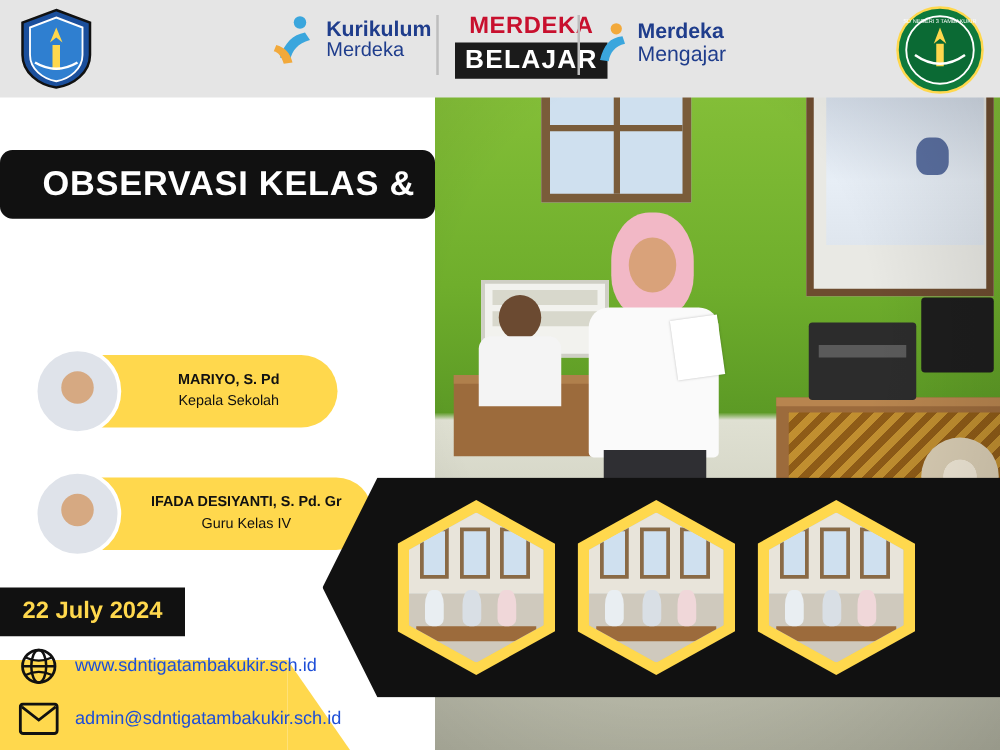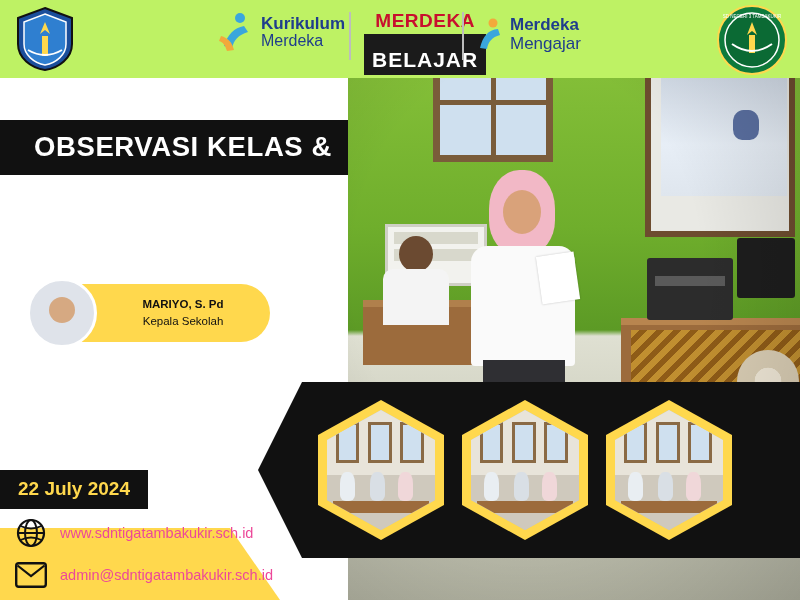--- a/index.html
+++ b/index.html
@@ -20,21 +20,21 @@
     background: #ffffff;
     overflow: hidden;
   }
 
   
   .top-bar {
     position: absolute;
     top: 0; left: 0;
     width: 800px;
     height: 78px;
-    background: #bef264;
+    background: #e5e5e5;
     z-index: 40;
   }
   .logo-left {
     position: absolute;
     left: 14px; top: 6px;
     width: 62px; height: 66px;
   }
   .logo-right {
     position: absolute;
     right: 12px; top: 4px;
@@ -70,21 +70,21 @@
     font-weight: bold;
     font-size: 19px;
     letter-spacing: .5px;
   }
   .mb-belajar {
     background: #1b1b1b;
     color: #ffffff;
     font-weight: bold;
     font-size: 21px;
     letter-spacing: 1px;
-    padding: 14px 8px 3px 8px;
+    padding: 2px 8px 3px 8px;
     display: inline-block;
     margin-top: 2px;
   }
   .divider-v2 {
     position: absolute;
     left: 462px; top: 12px;
     width: 2px; height: 48px;
     background: #bdbdbd;
   }
   .mm-block {
@@ -224,20 +224,21 @@
   .title-1, .title-2 {
     position: absolute;
     background: #111111;
     color: #ffffff;
     font-weight: bold;
     font-size: 27.5px;
     letter-spacing: .6px;
     padding: 11px 16px 12px 34px;
     white-space: nowrap;
     z-index: 20;
+    border-radius: 10px;
   }
   .title-1 { left: 0; top: 120px; }
   .title-2 { left: 0; top: 192px; }
 
   
   .pill {
     position: absolute;
     height: 58px;
     background: #ffd84d;
     border-radius: 29px;
@@ -293,21 +294,21 @@
     z-index: 25;
   }
   .contact-web { top: 516px; }
   .contact-mail { top: 558px; }
   .contact .ico {
     width: 34px; height: 34px;
     display: flex; align-items: center; justify-content: center;
   }
   .contact .txt {
     font-size: 14.5px;
-    color: #ec4899;
+    color: #1d4ed8;
   }
 
   
   .hex-band {
     position: absolute;
     left: 258px; top: 382px;
     width: 542px; height: 176px;
     background: #111111;
     clip-path: polygon(44px 0, 542px 0, 542px 176px, 44px 176px, 0 88px);
     z-index: 30;
@@ -445,20 +446,27 @@
   <div class="title-1">OBSERVASI KELAS &amp;</div>
 
   <div class="pill pill-1">
     <div class="avatar av-male"></div>
     <div class="texts">
       <div class="nm">MARIYO, S. Pd</div>
       <div class="role">Kepala Sekolah</div>
     </div>
   </div>
 
+  <div class="pill pill-2">
+    <div class="avatar av-female"></div>
+    <div class="texts">
+      <div class="nm">IFADA DESIYANTI, S. Pd. Gr</div>
+      <div class="role">Guru Kelas IV</div>
+    </div>
+  </div>
 
   <div class="date-bar">22 July 2024</div>
 
   <div class="contact contact-web">
     <span class="ico">
       <svg width="30" height="30" viewBox="0 0 30 30">
         <circle cx="15" cy="15" r="13" fill="none" stroke="#111" stroke-width="2.2"></circle>
         <ellipse cx="15" cy="15" rx="6" ry="13" fill="none" stroke="#111" stroke-width="2"></ellipse>
         <line x1="2" y1="15" x2="28" y2="15" stroke="#111" stroke-width="2"></line>
         <path d="M4.5 8 Q15 13 25.5 8" fill="none" stroke="#111" stroke-width="1.8"></path>

